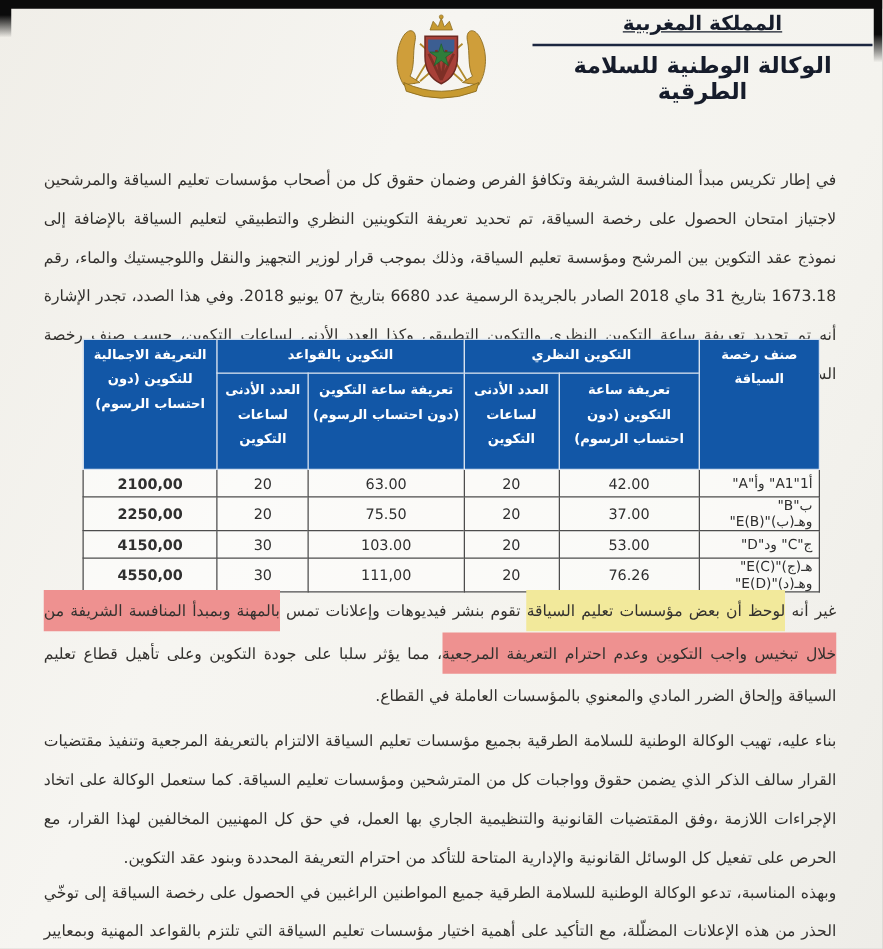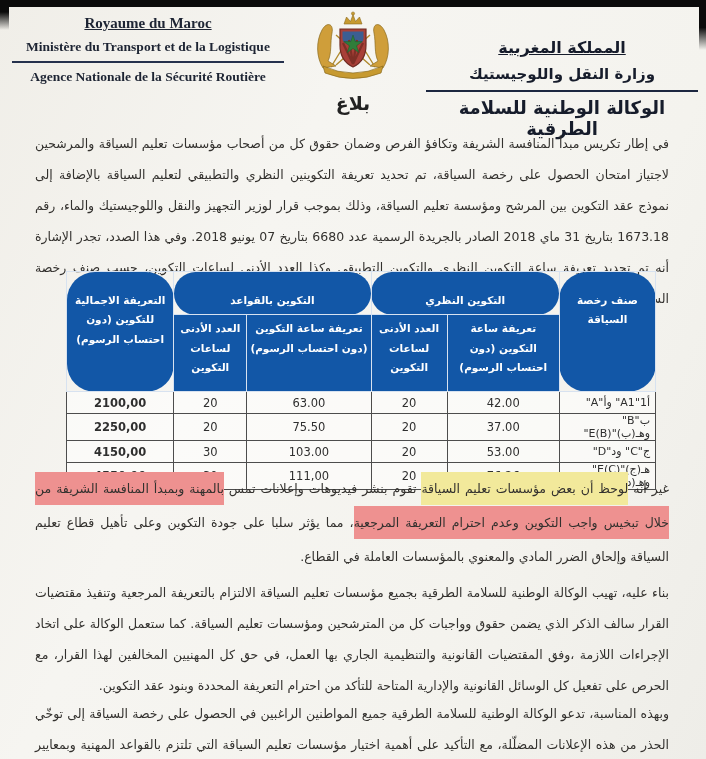--- a/index.html
+++ b/index.html
@@ -21,21 +21,21 @@
   
   .letterhead { position:absolute; top:9px; left:0; right:0; height:86px; }
   .fr-block { position:absolute; left:12px; top:6px; width:272px; text-align:center;
     font-family:"Liberation Serif", serif; color:#1d2433; }
   .fr-kingdom { font-size:15px; font-weight:bold; text-decoration:underline; }
   .fr-ministry { font-size:13.5px; font-weight:bold; margin-top:7px; }
   .fr-rule { border-top:2px solid #25314d; margin-top:6px; }
   .fr-agency { font-size:13.5px; font-weight:bold; margin-top:6px; }
 
   .ar-block { position:absolute; right:8px; top:0; width:272px; text-align:center;
-    direction:rtl; color:#161c2b;margin-top:29px; }
+    direction:rtl; color:#161c2b; }
   .ar-kingdom { font-size:16px; font-weight:bold; text-decoration:underline; }
   .ar-ministry { font-size:15px; font-weight:bold; margin-top:8px; }
   .ar-rule { border-top:2px solid #1c2740; margin-top:7px; }
   .ar-agency { font-size:18px; font-weight:bold; margin-top:5px; }
 
   .crest { position:absolute; left:50%; transform:translateX(-50%); top:0; }
 
   .doc-title { position:absolute; top:92px; left:0; right:0; text-align:center;
     font-size:19px; font-weight:bold; color:#222; }
 
@@ -50,46 +50,40 @@
   .hl-yellow { background:#f2e99b; }
   .hl-pink { background:#ee9190; }
 
   
   .tariff { position:absolute; top:271px; left:66px; width:590px;
     border-collapse:collapse; direction:rtl; table-layout:fixed; }
   .tariff thead th {
     background:#1257a7; color:#ffffff; font-weight:bold; font-size:10.5px;
     border:1px solid #d7e2f0; vertical-align:top; padding:4px 3px; line-height:1.85;
   }
-  .tariff thead tr.group-row th { height:26px; padding-top:19px;border-radius:28px; }
+  .tariff thead tr.group-row th { height:26px; padding-top:3px; }
   .tariff thead tr.sub-row th { height:77px; }
   .tariff tbody td {
     border:1px solid #4d4d4d; font-size:11.5px; height:22px;
     text-align:center; color:#2f2f2f; background:rgba(255,255,255,0.55);
   }
   .tariff tbody td.cat { text-align:right; padding:0 5px; font-size:11px; }
   .tariff tbody td.tot { font-weight:bold; }
 </style>
 </head>
 <body>
 
 <div class="page">
 
   <div class="edge-top"></div>
   <div class="edge-corner-left"></div>
   <div class="edge-corner-right"></div>
 
   <div class="letterhead">
 
-    <div class="fr-block">
-      <div class="fr-kingdom">Royaume du Maroc</div>
-      <div class="fr-ministry">Ministère du Transport et de la Logistique</div>
-      <div class="fr-rule"></div>
-      <div class="fr-agency">Agence Nationale de la Sécurité Routière</div>
-    </div>
 
     <div class="crest">
       <svg width="88" height="78" viewBox="0 0 88 78" aria-hidden="true">
 
         <path d="M22 58 L44 22 M66 58 L44 22 M27 26 L61 56 M61 26 L27 56" stroke="#b08a2e" stroke-width="1.4" fill="none"></path>
 
         <path d="M35 15 l2.5 -7 4 4.5 2.5 -7 2.5 7 4 -4.5 2.5 7 z" fill="#c79a30" stroke="#8a6a1e" stroke-width="0.6"></path>
         <circle cx="44" cy="4.5" r="1.6" fill="#c79a30" stroke="#8a6a1e" stroke-width="0.5"></circle>
 
         <path d="M13 21 C18 12 25 15 23 24 C21 34 23 44 19 52 L27 57 L14 59 C7 48 7 32 13 21 Z" fill="#cf9e3a" stroke="#8a6a1e" stroke-width="0.7"></path>
@@ -102,28 +96,26 @@
         <path d="M44 55 L34 34 M44 55 L40 31 M44 55 L48 31 M44 55 L54 34" stroke="#7e2f26" stroke-width="2.2" fill="none"></path>
 
         <path d="M44 26 l2.2 6.6 7 0 -5.6 4.2 2.1 6.8 -5.7 -4.2 -5.7 4.2 2.1 -6.8 -5.6 -4.2 7 0 z" fill="#2f7d3a" stroke="#1d5c28" stroke-width="0.5"></path>
 
         <path d="M14 57 Q44 71 74 57 L72 64 Q44 75 16 64 Z" fill="#c79a30" stroke="#8a6a1e" stroke-width="0.7"></path>
       </svg>
     </div>
 
     <div class="ar-block">
       <div class="ar-kingdom">المملكة المغربية</div>
-      <div class="ar-ministry">وزارة النقل واللوجيستيك</div>
       <div class="ar-rule"></div>
       <div class="ar-agency">الوكالة الوطنية للسلامة الطرقية</div>
     </div>
 
   </div>
 
-  <div class="doc-title">بلاغ</div>
 
   <p class="para p1">في إطار تكريس مبدأ المنافسة الشريفة وتكافؤ الفرص وضمان حقوق كل من أصحاب مؤسسات تعليم السياقة والمرشحين لاجتياز امتحان الحصول على رخصة السياقة، تم تحديد تعريفة التكوينين النظري والتطبيقي لتعليم السياقة بالإضافة إلى نموذج عقد التكوين بين المرشح ومؤسسة تعليم السياقة، وذلك بموجب قرار لوزير التجهيز والنقل واللوجيستيك والماء، رقم 1673.18 بتاريخ 31 ماي 2018 الصادر بالجريدة الرسمية عدد 6680 بتاريخ 07 يونيو 2018. وفي هذا الصدد، تجدر الإشارة أنه تم تحديد تعريفة ساعة التكوين النظري والتكوين التطبيقي وكذا العدد الأدنى لساعات التكوين، حسب صنف رخصة السياقة كما يلي:</p>
 
   <table class="tariff">
     <colgroup>
       <col style="width:96px">
         <col style="width:112px">
         <col style="width:76px">
       <col style="width:124px">
         <col style="width:73px">

